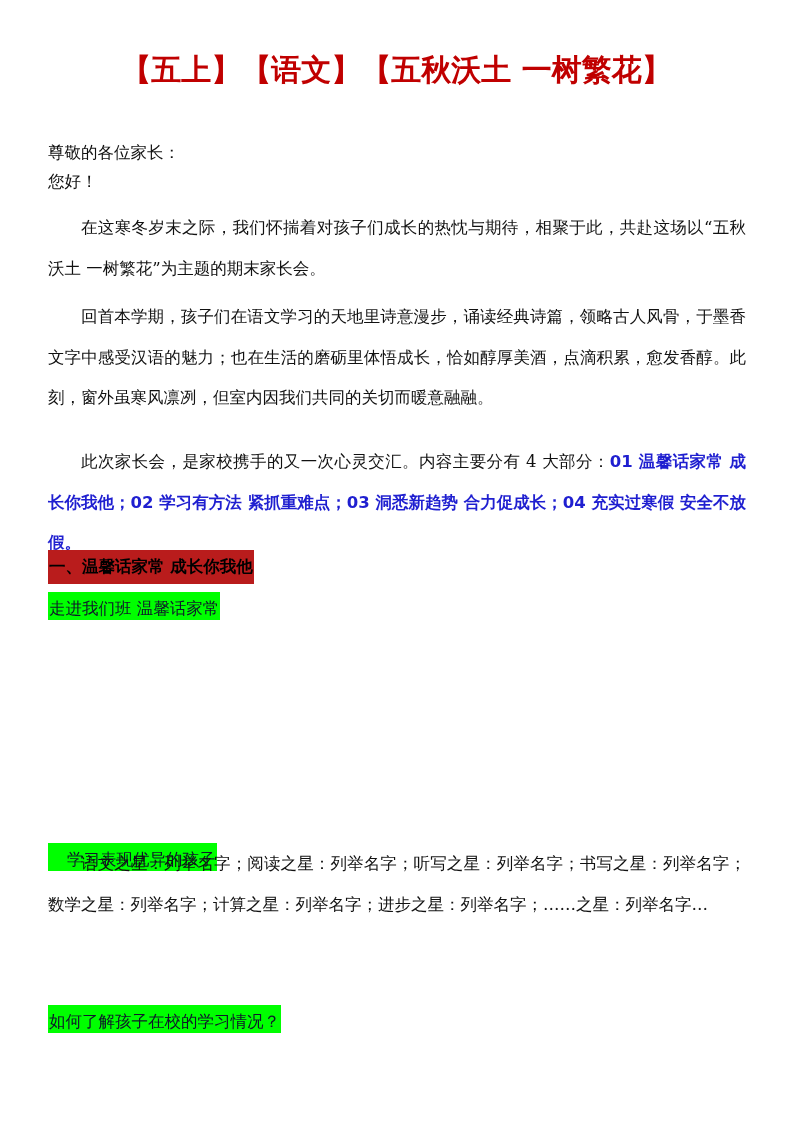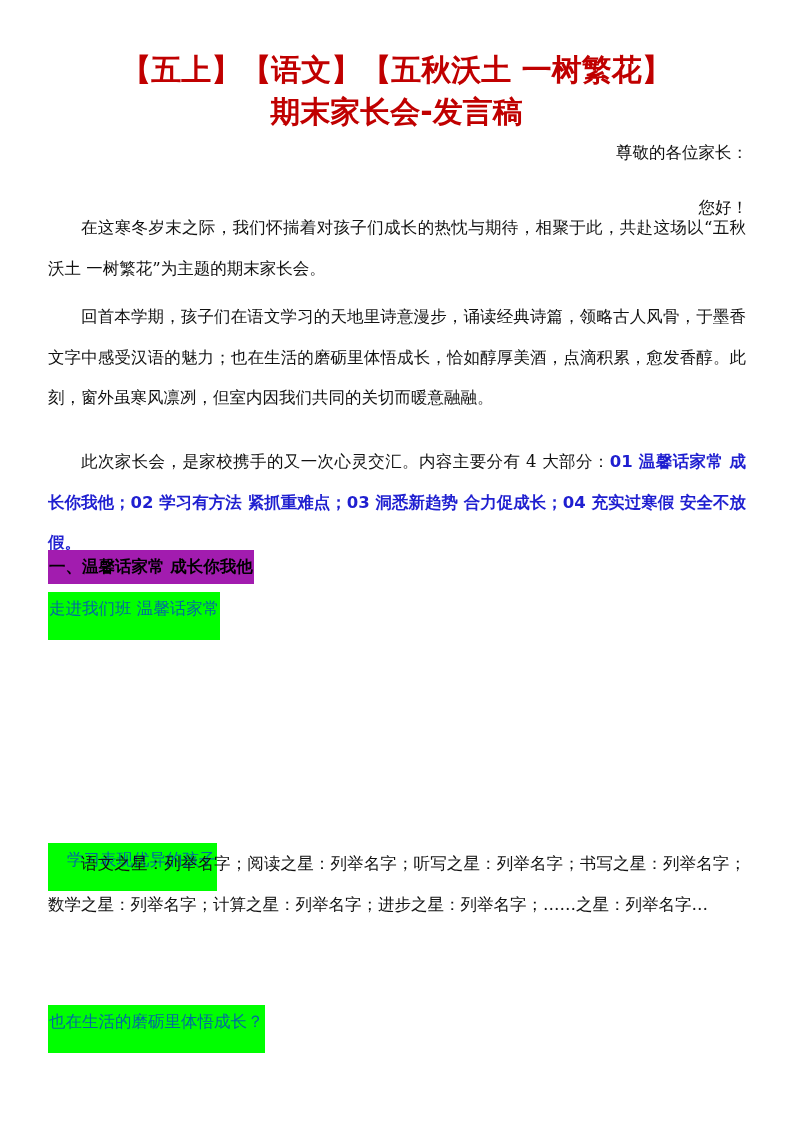--- a/index.html
+++ b/index.html
@@ -6,58 +6,57 @@
   body { width: 793px; height: 1122px; position: relative; overflow: hidden; }
   .page { position: absolute; left: 0; top: 0; width: 793px; height: 1122px; border-radius: 20px; }
   .title {
     position: absolute; left: 0; width: 793px; text-align: center;
     color: #c00000; font-weight: bold; font-size: 30px; line-height: 40px;
     font-family: "DejaVu Sans", sans-serif; letter-spacing: 0px;
   }
   .t1 { top: 50px; }
   .t2 { top: 92px; }
   .body-text {
-    font-family: "DejaVu Serif", serif; font-size: 16.5px; color: #111; text-align: right;
+    font-family: "DejaVu Serif", serif; font-size: 16.5px; color: #111;
   }
   .line {
     position: absolute; left: 48px; width: 700px; white-space: nowrap; height: 24px; line-height: 24px;
   }
   .para {
     position: absolute; left: 48px; width: 698px; line-height: 40.5px;
     text-indent: 2em; text-align: justify; text-align-last: left;
   }
   .blue { color: #1f1fd0; font-weight: bold; font-family: "DejaVu Sans", sans-serif; }
   .hl-yellow {
-    position: absolute; left: 48px; background: #a21caf; height: 34px; line-height: 34px;
+    position: absolute; left: 48px; background: #b91c1c; height: 34px; line-height: 34px;
     font-weight: bold; font-family: "DejaVu Sans", sans-serif; font-size: 16.5px; padding: 0 1px; white-space: nowrap;
   }
   .hl-green {
-    position: absolute; left: 48px; background: #00ff00; height: 48px; line-height: 34px;
-    font-family: "DejaVu Serif", serif; font-size: 16.5px; padding: 0 1px; white-space: nowrap; color: #0369a1;
+    position: absolute; left: 48px; background: #00ff00; height: 28px; line-height: 34px;
+    font-family: "DejaVu Serif", serif; font-size: 16.5px; padding: 0 1px; white-space: nowrap; color: #0f172a;
   }
 </style>
 </head>
 <body>
 
 <div class="page">
   <div class="title t1">【五上】【语文】【五秋沃土  一树繁花】</div>
-  <div class="title t2">期末家长会-发言稿</div>
 
   <div class="body-text line" style="top:141px;">尊敬的各位家长：</div>
-  <div class="body-text line" style="top:196px;">您好！</div>
+  <div class="body-text line" style="top:170px;">您好！</div>
 
   <div class="body-text para" style="top:208px;">在这寒冬岁末之际，我们怀揣着对孩子们成长的热忱与期待，相聚于此，共赴这场以“五秋沃土  一树繁花”为主题的期末家长会。</div>
 
   <div class="body-text para" style="top:297px;">回首本学期，孩子们在语文学习的天地里诗意漫步，诵读经典诗篇，领略古人风骨，于墨香文字中感受汉语的魅力；也在生活的磨砺里体悟成长，恰如醇厚美酒，点滴积累，愈发香醇。此刻，窗外虽寒风凛冽，但室内因我们共同的关切而暖意融融。</div>
 
   <div class="body-text para" style="top:442px;"><span>此次家长会，是家校携手的又一次心灵交汇。内容主要分有 4 大部分：</span><span class="blue">01 温馨话家常  成长你我他；02 学习有方法  紧抓重难点；03 洞悉新趋势  合力促成长；04 充实过寒假  安全不放假。</span></div>
 
   <div class="hl-yellow" style="top:550px;">一、温馨话家常  成长你我他</div>
 
   <div class="hl-green" style="top:592px;">走进我们班    温馨话家常</div>
 
 
   <div class="hl-green" style="top:843px;padding-left:19px;">学习表现优异的孩子</div>
 
   <div class="body-text para" style="top:844px;">语文之星：列举名字；阅读之星：列举名字；听写之星：列举名字；书写之星：列举名字；数学之星：列举名字；计算之星：列举名字；进步之星：列举名字；……之星：列举名字…</div>
 
-  <div class="hl-green" style="top:1005px;">也在生活的磨砺里体悟成长？</div>
+  <div class="hl-green" style="top:1005px;">如何了解孩子在校的学习情况？</div>
 </div>
 
 </body></html>

